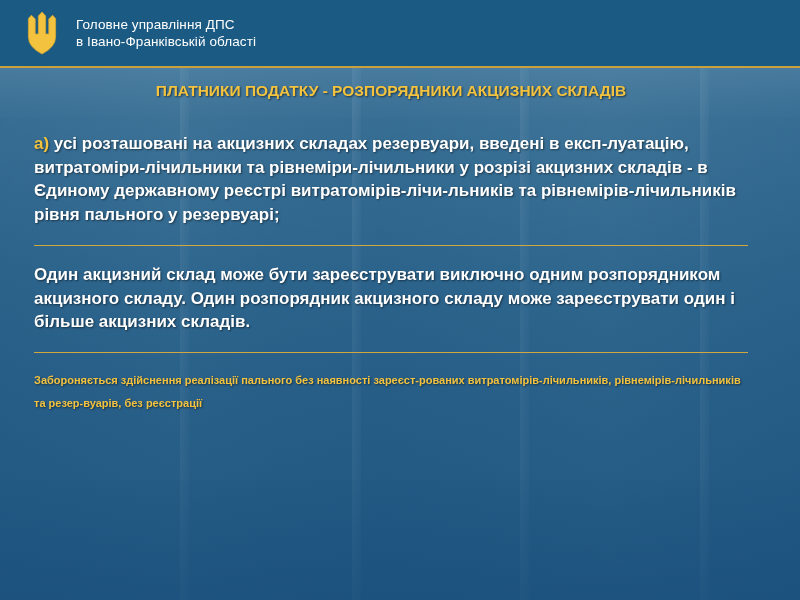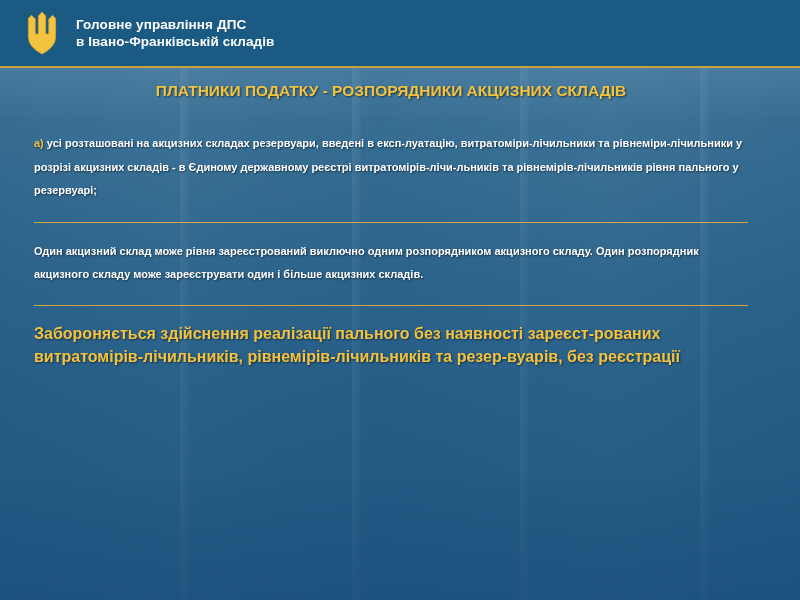--- a/index.html
+++ b/index.html
@@ -55,21 +55,21 @@
   }
   .emblem {
     width: 40px; height: 52px;
     margin-left: 22px; margin-right: 14px;
     display: flex; align-items: center; justify-content: center;
   }
   .header-text {
     color: #ffffff;
     font-size: 13.5px;
     line-height: 17px;
-    font-weight: 700;
+    font-weight: 400;
     letter-spacing: 0.1px;
   }
   .header-gold-line {
     position: absolute;
     left: 0; top: 66px; width: 800px; height: 2px;
     background: #c8a13c;
     z-index: 6;
   }
 
   
@@ -89,36 +89,36 @@
     text-shadow: 1px 1px 2px rgba(0,0,0,0.55);
     margin: 6px 40px 0 40px;
   }
   .body-block {
     margin-top: 30px;
   }
   p.para {
     margin: 0 0 0 0;
     color: #ffffff;
     font-weight: bold;
-    font-size: 11px;
+    font-size: 17px;
     line-height: 23.5px;
     text-shadow: 1px 1px 2px rgba(0,0,0,0.5);
   }
   p.para.gap { margin-top: 21px; }
   .marker { color: #f3c33f; }
   .divider {
     height: 1px;
     background: #d2a73f;
     margin: 19px 0 17px 0;
     width: 100%;
   }
   p.warning {
     color: #f3c33f;
     font-weight: bold;
-    font-size: 16px;
+    font-size: 11px;
     line-height: 23.5px;
     margin: 0;
     text-shadow: 1px 1px 2px rgba(0,0,0,0.5);
   }
   .divider2 {
     height: 1px;
     background: #d2a73f;
     margin: 18px 0 16px 0;
     width: 100%;
   }
@@ -139,39 +139,39 @@
   </div>
 
   <div class="header">
     <div class="emblem">
       <svg width="34" height="46" viewBox="0 0 34 46" aria-hidden="true">
         <path d="M17 2 L20.6 6 L20.6 24 L23.8 24 L23.8 9 L27.6 5.2 L30.6 8.6 L30.6 27 Q30.6 37 17 44 Q3.4 37 3.4 27 L3.4 8.6 L6.4 5.2 L10.2 9 L10.2 24 L13.4 24 L13.4 6 Z" fill="#f3c33f" stroke="#d8a82f" stroke-width="0.8"></path>
       </svg>
     </div>
     <div class="header-text">
       <div>Головне управління ДПС</div>
-      <div>в Івано-Франківській складів</div>
+      <div>в Івано-Франківській області</div>
     </div>
   </div>
   <div class="header-gold-line"></div>
 
   <div class="content">
 
     <div class="slide-title">
       <div>ПЛАТНИКИ ПОДАТКУ - РОЗПОРЯДНИКИ АКЦИЗНИХ СКЛАДІВ</div>
     </div>
 
     <div class="body-block">
 
       <p class="para"><span class="marker">а)</span><span> усі розташовані на акцизних складах резервуари, введені в експ-луатацію, витратоміри-лічильники та рівнеміри-лічильники у розрізі акцизних складів - в Єдиному державному реєстрі витратомірів-лічи-льників та рівнемірів-лічильників рівня пального у резервуарі;</span></p>
 
 
       <div class="divider"></div>
 
-      <p class="para">Один акцизний склад може рівня зареєстрований виключно одним розпорядником акцизного складу. Один розпорядник акцизного складу може зареєструвати один і більше акцизних складів.</p>
+      <p class="para">Один акцизний склад може бути зареєструвати виключно одним розпорядником акцизного складу. Один розпорядник акцизного складу може зареєструвати один і більше акцизних складів.</p>
 
       <div class="divider2"></div>
 
       <p class="warning">Забороняється здійснення реалізації пального без наявності зареєст-рованих витратомірів-лічильників, рівнемірів-лічильників та резер-вуарів, без реєстрації</p>
 
     </div>
   </div>
 </div>
 
 </body></html>

